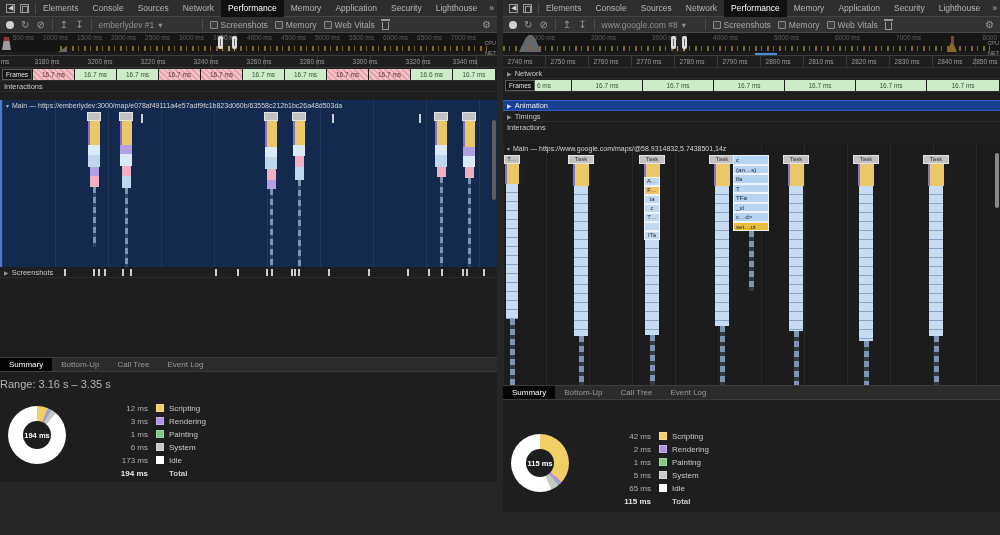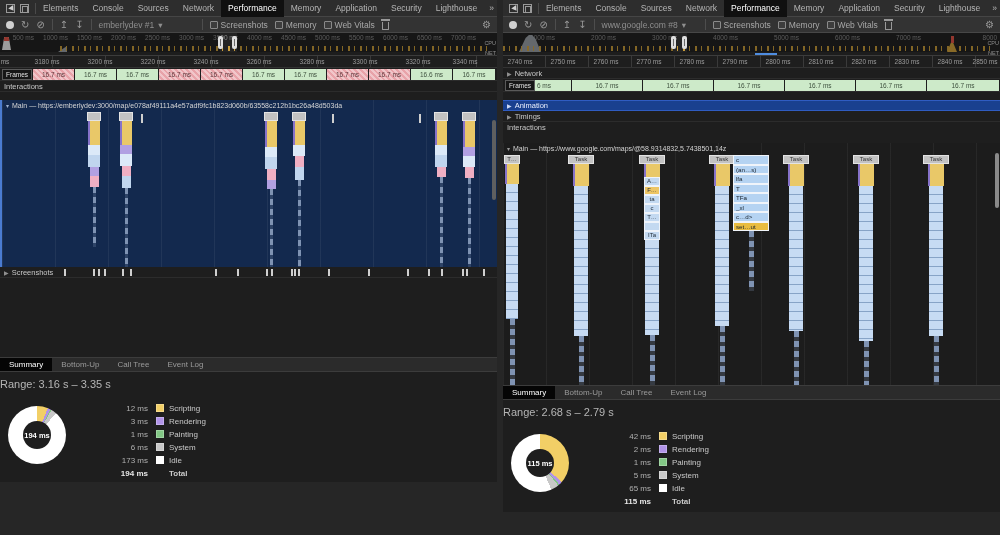--- a/index.html
+++ b/index.html
@@ -569,21 +569,20 @@
   </div>
 
   <div style="position:absolute;top:385px;left:0;right:0">
     <div class="paneltabs">
       <span class="ptab active">Summary</span>
       <span class="ptab">Bottom-Up</span>
       <span class="ptab">Call Tree</span>
       <span class="ptab">Event Log</span>
     </div>
     <div class="summary" style="height:110px">
-      <div class="range">Range: 2.68 s – 2.79 s</div>
       <div class="donut">
         <span class="donut-label">115 ms</span>
       </div>
       <div class="legend">
         <div class="lgrow">
           <span class="lg-val">42 ms</span>
           <span class="lg-chip" style="background:#f2cf66"></span>
           <span class="lg-lab">Scripting</span>
         </div>
         <div class="lgrow">

